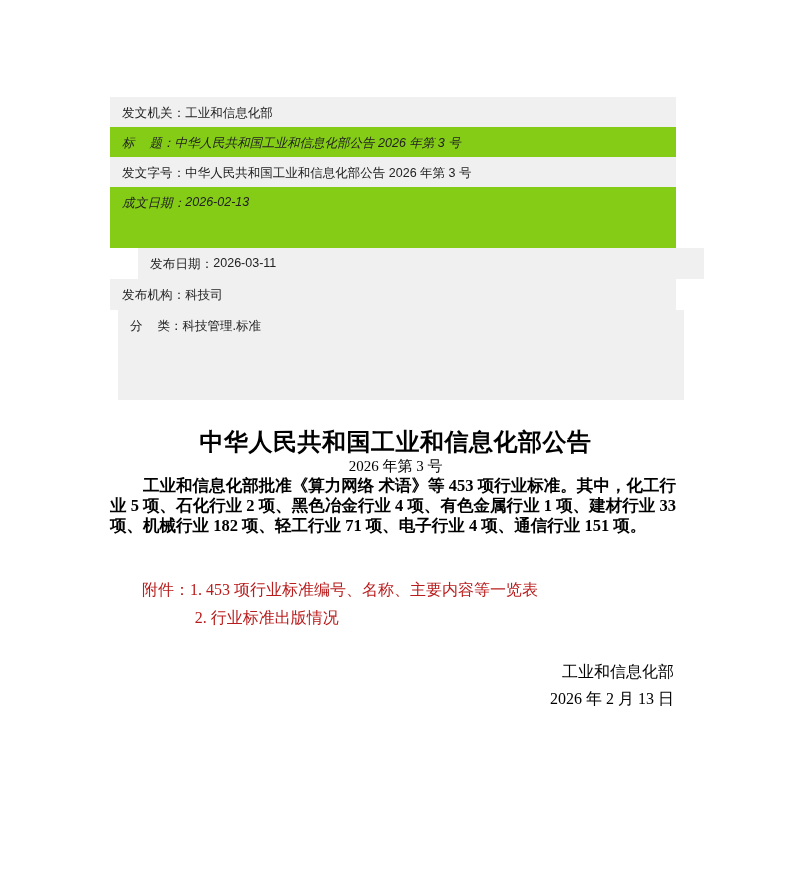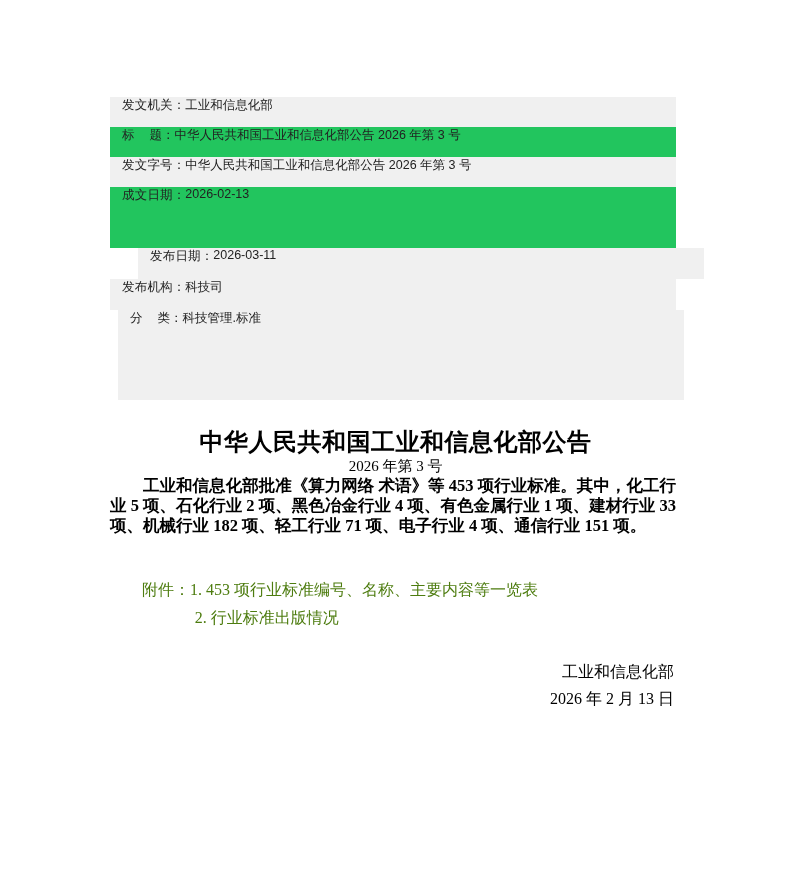--- a/index.html
+++ b/index.html
@@ -28,27 +28,28 @@
     border-collapse: collapse;
     font-family: "Liberation Sans", "DejaVu Sans", sans-serif;
     font-size: 12.5px;
     color: #222222;
   }
   .meta-row {
     display: flex;
     align-items: flex-start;
     box-sizing: border-box;
     width: 566px;
-    padding: 0 12px 8px 12px;
+    padding: 8px 12px 8px 12px;
   }
   .meta-row.shaded {
     background: #f0f0f0;
   }
   .meta-row.plain {
-    background: #22c55e;
+    background: #84cc16;
+    font-style: italic;
   }
   .meta-label {
     white-space: pre;
     letter-spacing: 0.2px;
   }
   .meta-sep {
     white-space: pre;
   }
   .meta-value {
     white-space: pre;
@@ -96,21 +97,21 @@
     color: #000000;
     font-weight: bold;
   }
   .attach-block {
     position: absolute;
     left: 110px;
     top: 576px;
     width: 566px;
     font-size: 16px;
     line-height: 28px;
-    color: #4d7c0f;
+    color: #b91c1c;
   }
   .attach-line1 {
     text-indent: 2em;
     white-space: pre;
   }
   .attach-line2 {
     padding-left: 5.3em;
     white-space: pre;
   }
   .signoff {

